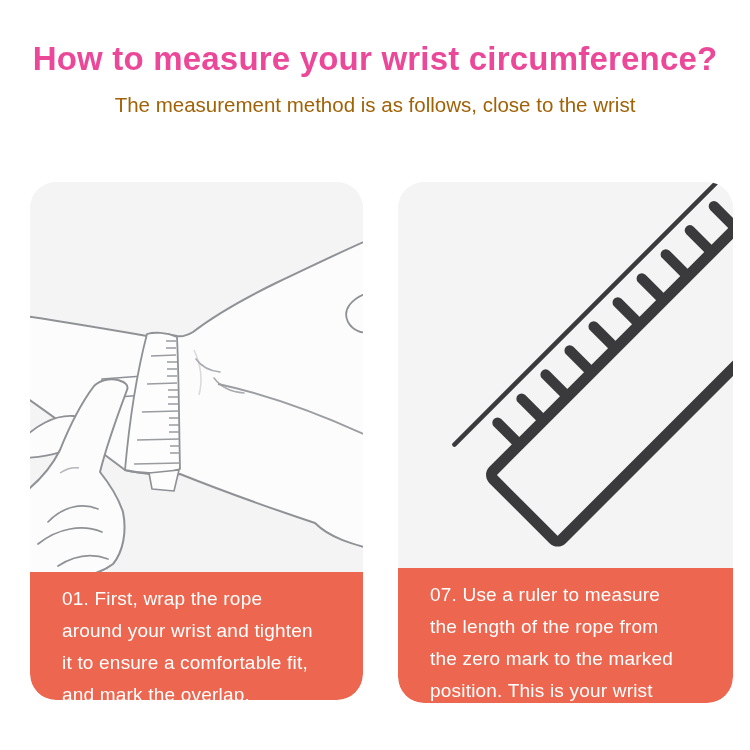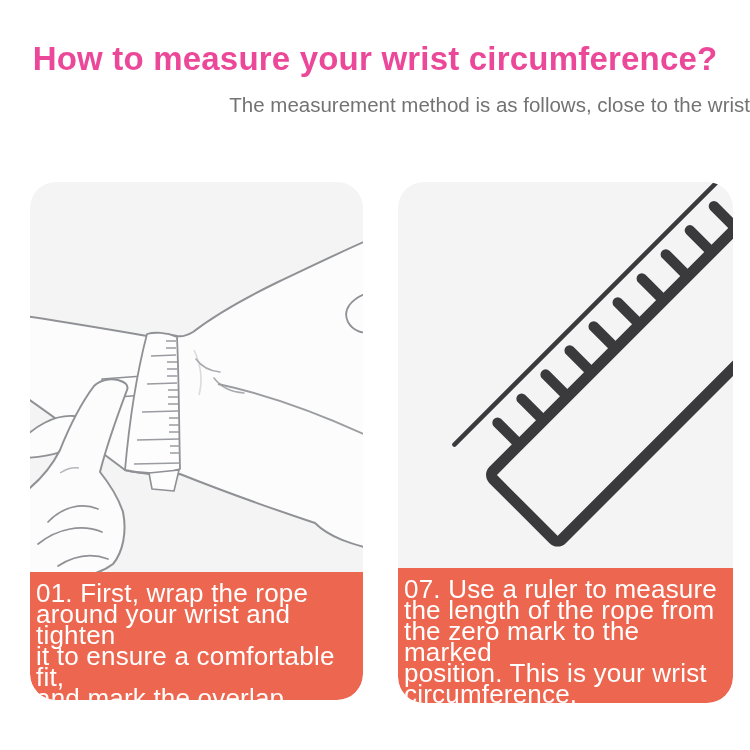--- a/index.html
+++ b/index.html
@@ -5,34 +5,34 @@
   html,body{margin:0;padding:0;background:#ffffff;}
   .stage{
     position:relative;width:750px;height:750px;background:#ffffff;overflow:hidden;
     font-family:"Liberation Sans","DejaVu Sans",sans-serif;
   }
   .title{
     position:absolute;left:0;top:40px;width:750px;text-align:center;
     font-size:33px;font-weight:700;letter-spacing:0.2px;color:#ec4899;
   }
   .subtitle{
-    position:absolute;left:0;top:93px;width:750px;text-align:right;
-    font-size:20.5px;font-weight:400;color:#737373;
+    position:absolute;left:0;top:93px;width:750px;text-align:center;
+    font-size:20.5px;font-weight:400;color:#a16207;
   }
   .card{
     position:absolute;top:182px;background:#f4f4f5;border-radius:26px;overflow:hidden;
   }
   .card.left{left:30px;width:333px;height:518px;}
   .card.right{left:398px;width:335px;height:521px;}
   .illustration{position:absolute;left:0;top:0;display:block;}
   .caption{
     position:absolute;left:0;bottom:0;width:100%;box-sizing:border-box;
     background:#ed6750;border-radius:0 0 26px 26px;
-    color:#ffffff;font-size:26px;line-height:21px;letter-spacing:0.2px;
-    padding:11px 6px;white-space:pre-line;
+    color:#ffffff;font-size:19px;line-height:32px;letter-spacing:0.2px;
+    padding:11px 32px;white-space:pre-line;
   }
   .card.left  .caption{height:128px;}
   .card.right .caption{height:135px;}
 </style>
 </head>
 <body>
 
 <div class="stage">
 
   <div class="title">How to measure your wrist circumference?</div>

